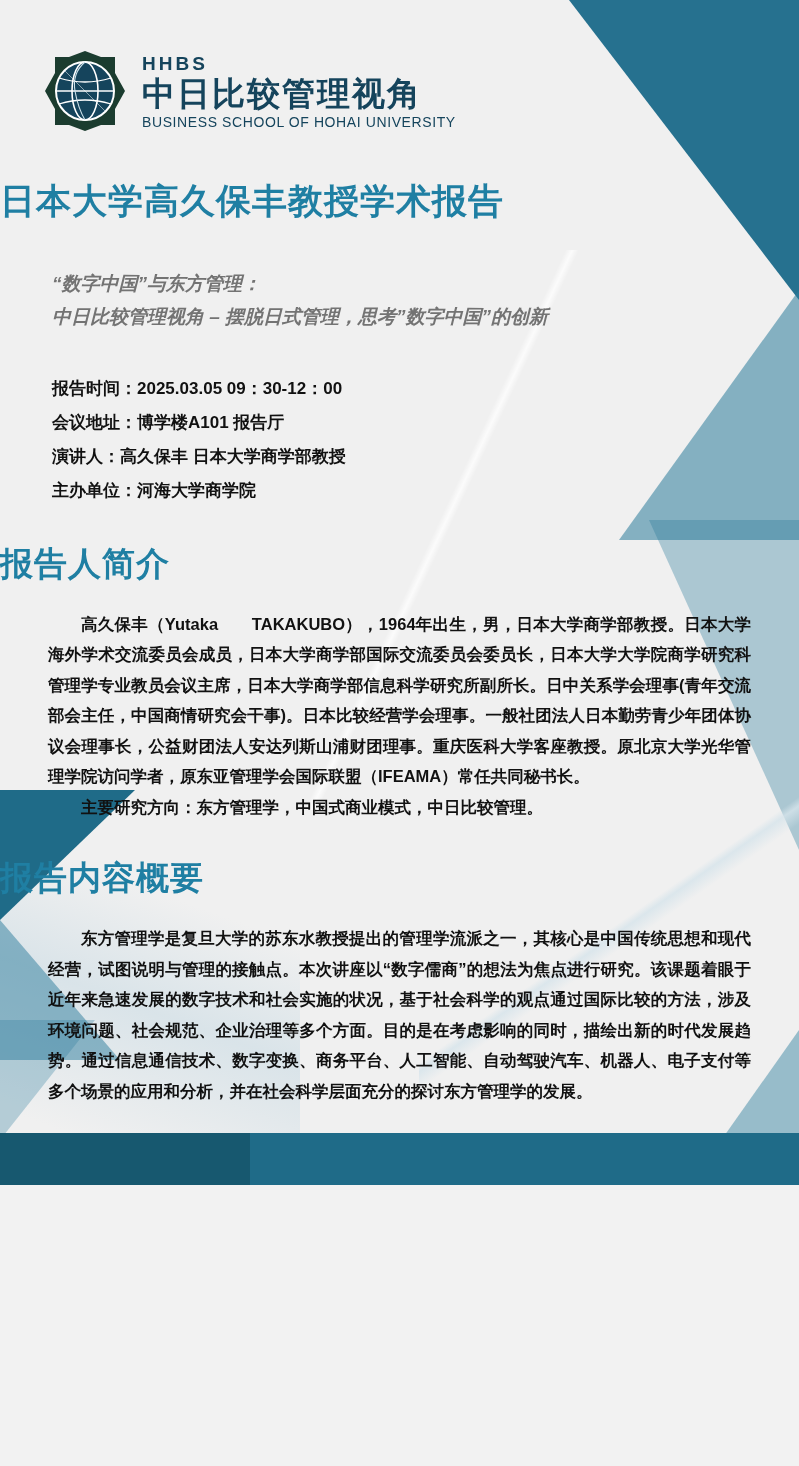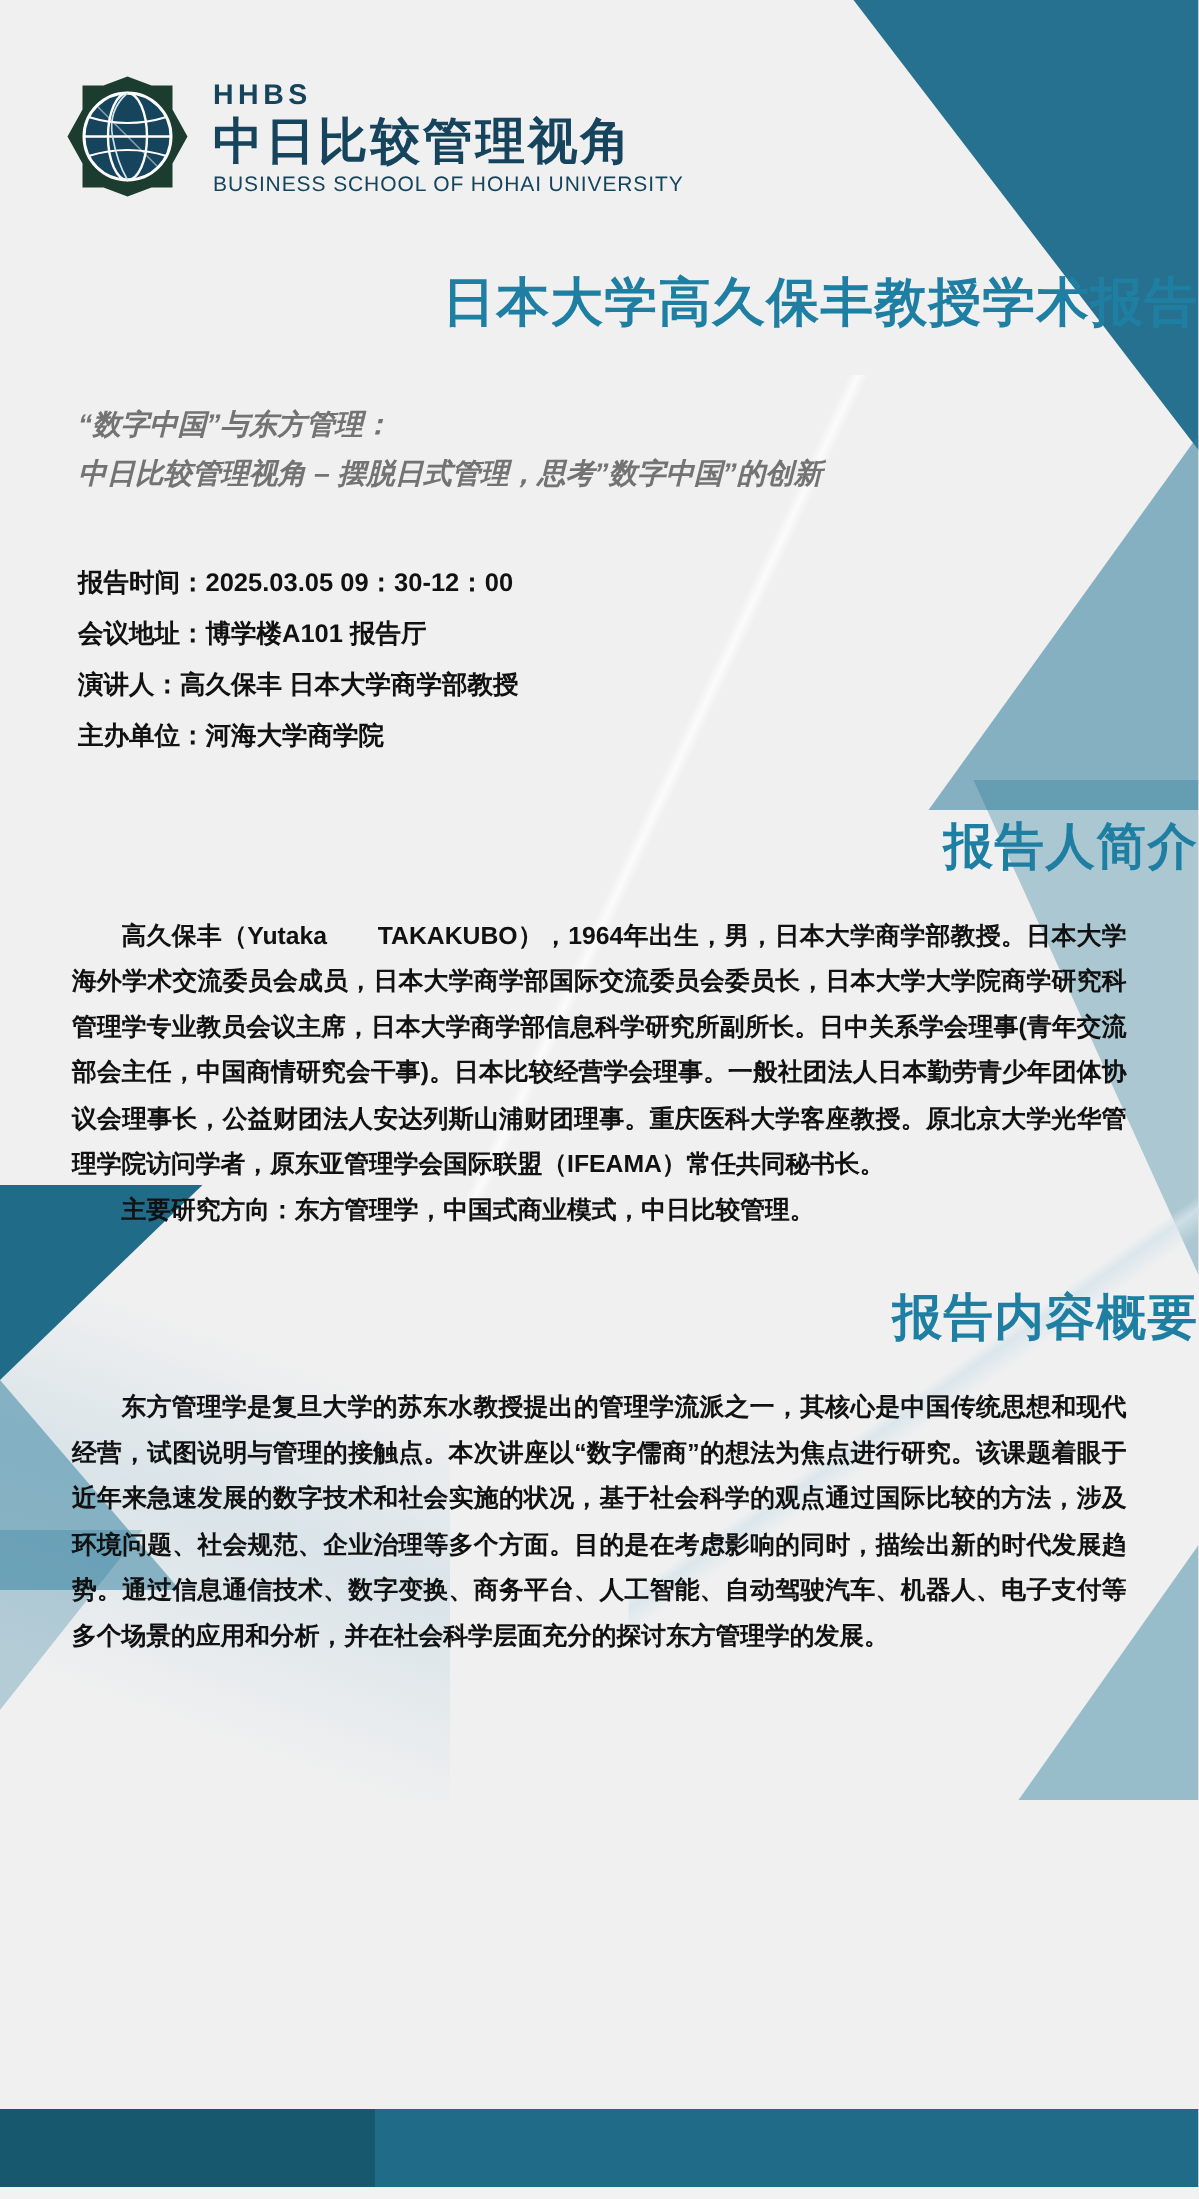--- a/index.html
+++ b/index.html
@@ -9,21 +9,21 @@
   body {
     width: 799px;
     height: 1466px;
     font-family: "Liberation Sans", sans-serif;
     background: #f2f2f2;
     overflow: hidden;
   }
   .poster {
     position: relative;
     width: 799px;
-    height: 1458px;
+    height: 1185px;
     background: #f0f0f0;
     overflow: hidden;
   }
   
   .bg-layer {
     position: absolute;
     inset: 0;
     overflow: hidden;
     z-index: 0;
   }
@@ -139,21 +139,21 @@
     margin-top: 4px;
   }
   .logo-en {
     font-size: 14px;
     letter-spacing: .6px;
     color: #15445c;
     margin-top: 5px;
   }
 
   .main-title {
-    text-align: right;
+    text-align: left;
     font-size: 35px;
     font-weight: bold;
     color: #1f7fa3;
     letter-spacing: 1px;
     margin-top: 44px;
   }
   .subtitle {
     margin: 42px 52px 0 52px;
     font-size: 19px;
     font-weight: bold;
@@ -162,21 +162,21 @@
     font-style: italic;
   }
   .info-block {
     margin: 38px 52px 0 52px;
     font-size: 17px;
     font-weight: bold;
     color: #111;
     line-height: 2.0;
   }
   .section-title {
-    text-align: right;
+    text-align: left;
     font-size: 33px;
     font-weight: bold;
     color: #1f7fa3;
     letter-spacing: 1px;
     margin-top: 34px;
   }
   .body-text {
     margin: 22px 48px 0 48px;
     font-size: 16.5px;
     font-weight: bold;

